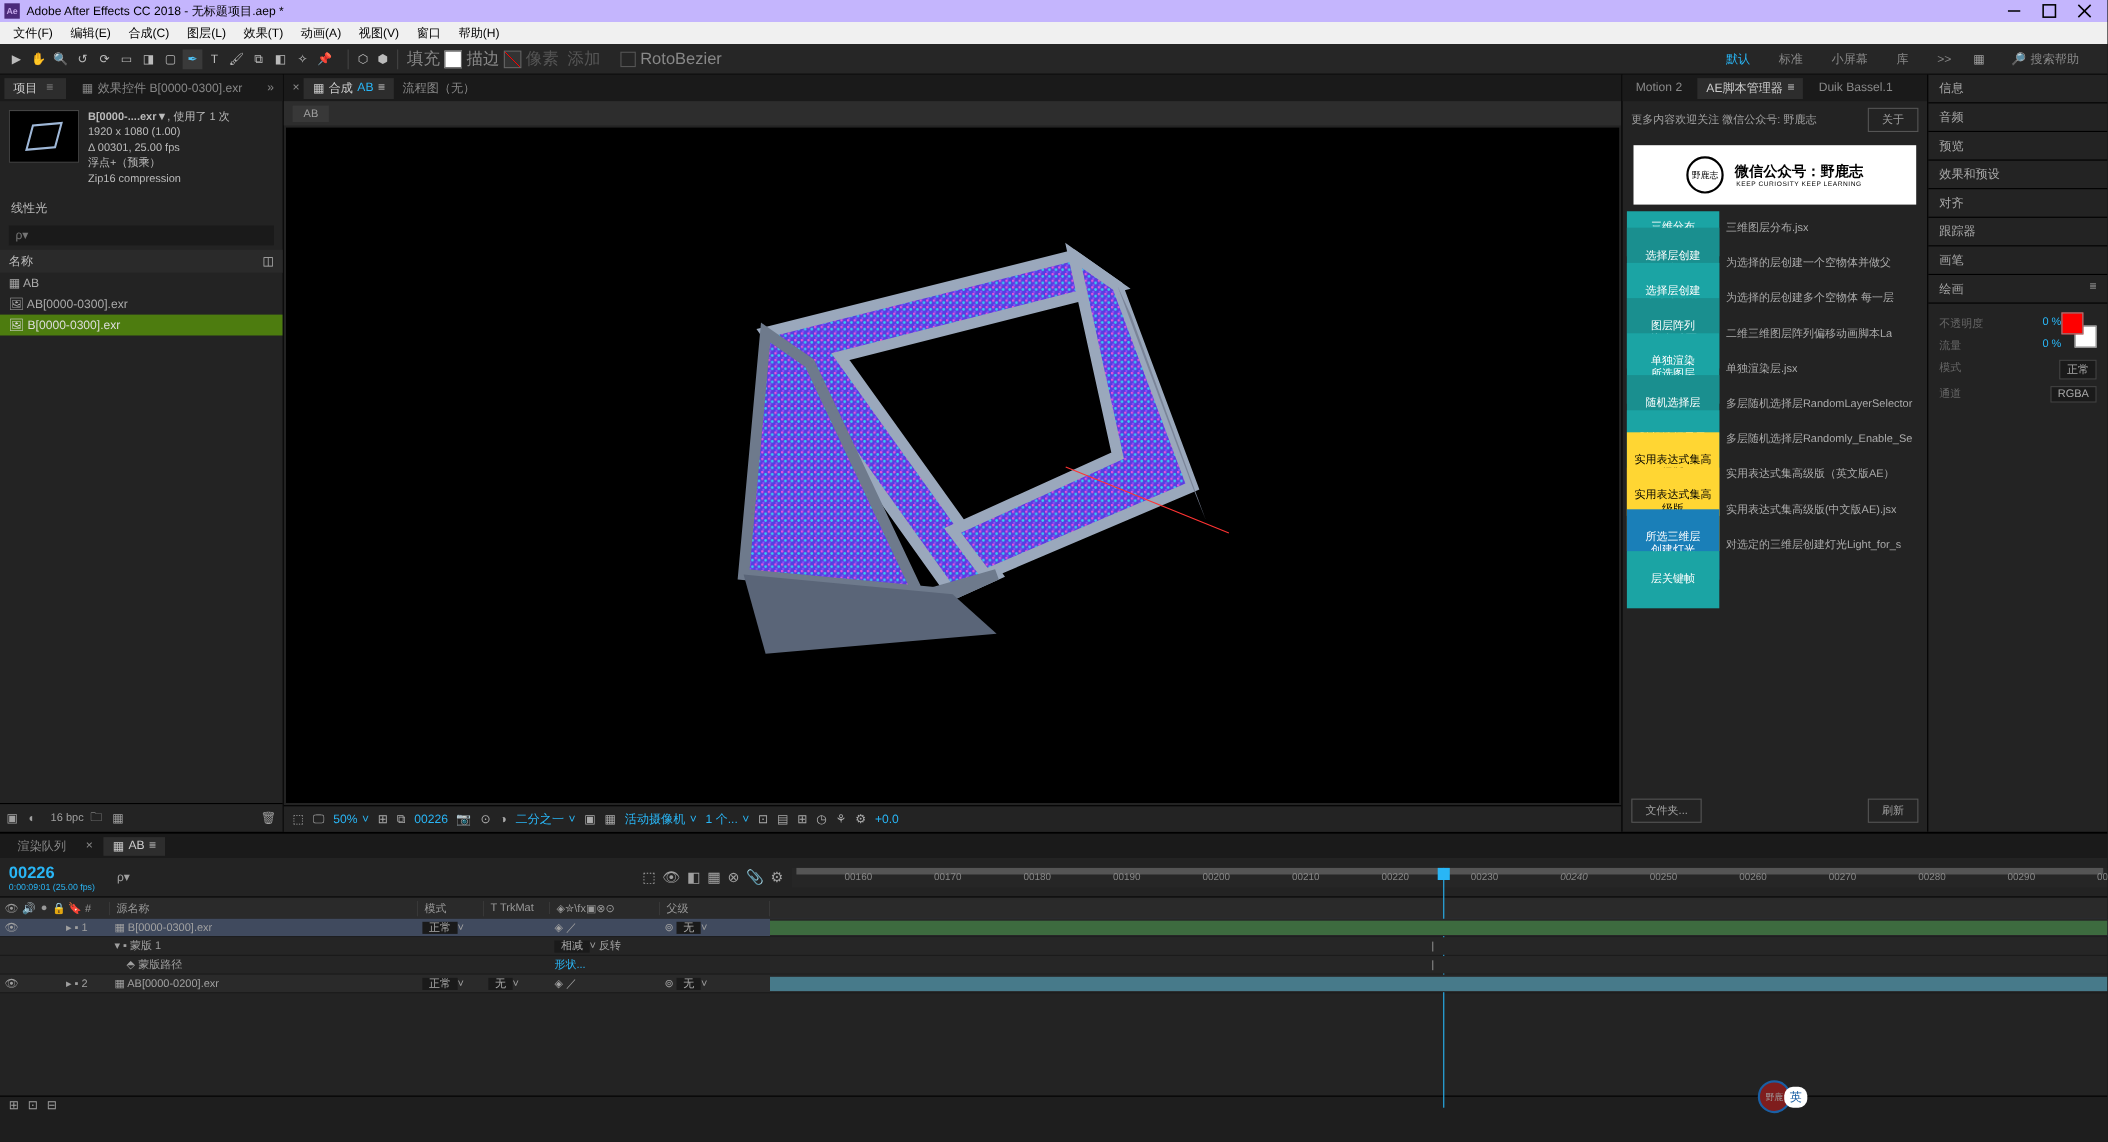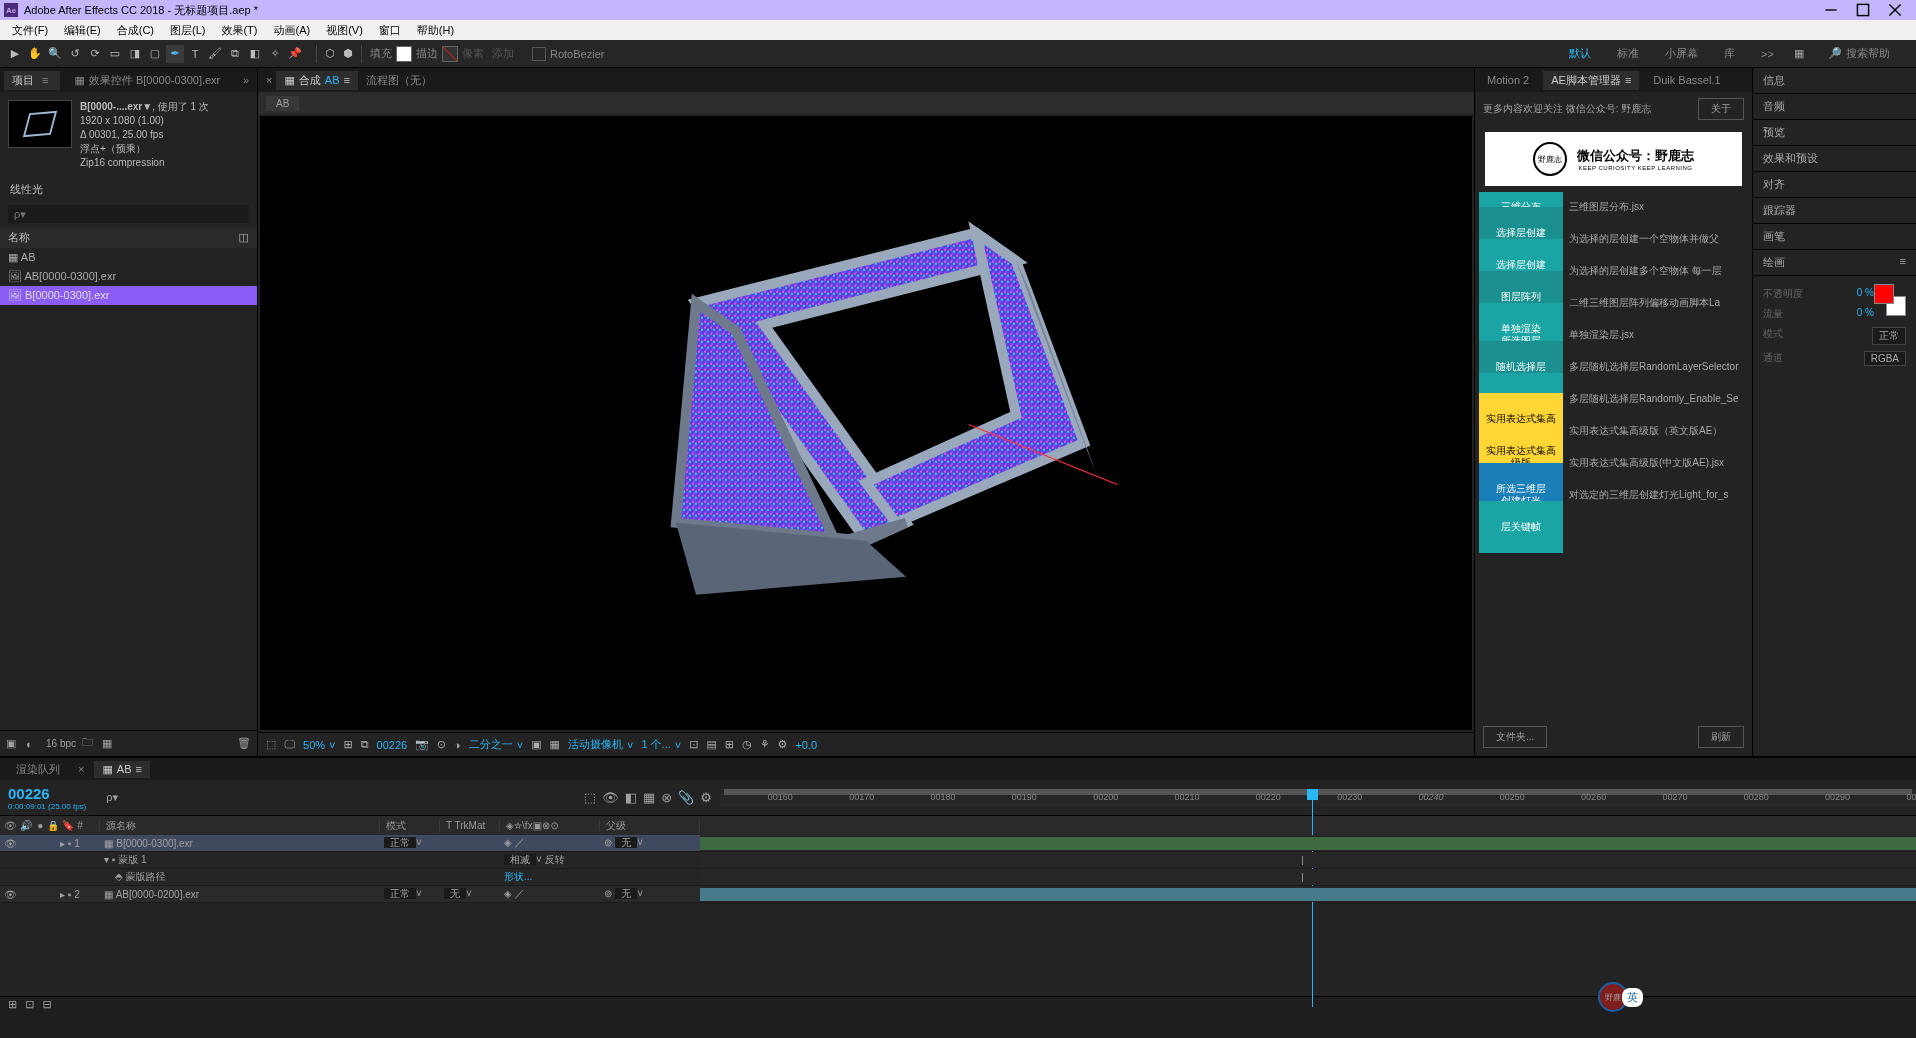--- a/index.html
+++ b/index.html
@@ -15,21 +15,21 @@
 
 .menubar { height: 20px; background: #f0f0f0; color: #000; display: flex; align-items: center; padding: 0 4px; font-size: 11px; }
 .menubar .menu-item { padding: 2px 8px; cursor: pointer; }
 
 
 .toolbar { height: 28px; background: #262626; display: flex; align-items: center; padding: 0 6px; border-bottom: 1px solid #000; }
 .tool-group { display: flex; gap: 2px; align-items: center; margin-right: 8px; }
 .tool-btn { width: 18px; height: 18px; display: flex; align-items: center; justify-content: center; cursor: pointer; color: #bbb; }
 .tool-btn.active { background: #3a3a3a; color: #4fc3f7; }
 .tool-sep { width: 1px; height: 18px; background: #444; margin: 0 4px; }
-.tool-label { color: #888; font-size: 11px; margin: 0 4px; }
+.tool-label { color: #888; font-size: 15px; margin: 0 4px; }
 .swatch { width: 16px; height: 16px; border: 1px solid #666; }
 .workspaces { margin-left: auto; display: flex; gap: 14px; align-items: center; padding-right: 20px; }
 .workspace-item { color: #888; cursor: pointer; padding: 2px 6px; }
 .workspace-item.active { color: #29b6f6; }
 .search-box { display: flex; align-items: center; gap: 4px; color: #888; margin-left: 10px; }
 
 
 .main-area { display: flex; height: 688px; background: #1e1e1e; }
 
 
@@ -42,21 +42,21 @@
 .thumbnail { width: 64px; height: 48px; background: #000; border: 1px solid #444; display: flex; align-items: center; justify-content: center; }
 .triangle-thumb { width: 28px; height: 24px; border: 2px solid #9fb8d8; transform: skew(-15deg,-5deg); }
 .project-meta { font-size: 10px; line-height: 14px; color: #bbb; }
 .project-meta .bold { font-weight: bold; }
 .effect-title { padding: 4px 10px; color: #bbb; }
 .search-row { padding: 4px 8px; }
 .search-row input { width: 100%; background: #1a1a1a; border: none; color: #aaa; padding: 3px 6px; font-size: 11px; }
 .col-header { padding: 3px 8px; background: #2a2a2a; color: #bbb; font-size: 11px; display: flex; align-items: center; }
 .project-tree { flex: 1; overflow: auto; }
 .tree-item { padding: 3px 8px; display: flex; align-items: center; gap: 4px; font-size: 11px; cursor: pointer; color: #aaa; }
-.tree-item.selected { background: #8b5cf6; color: #ddd; }
+.tree-item.selected { background: #4d7c0f; color: #ddd; }
 .project-footer { height: 26px; display: flex; align-items: center; gap: 6px; padding: 0 6px; border-top: 1px solid #000; }
 .footer-icon { width: 14px; cursor: pointer; }
 
 
 .comp-panel { flex: 1; background: #232323; display: flex; flex-direction: column; }
 .comp-tabs { height: 24px; display: flex; align-items: center; background: #1a1a1a; padding: 0 4px; }
 .comp-subtabs { height: 22px; background: #2d2d2d; display: flex; align-items: center; padding: 0 8px; }
 .comp-subtab { padding: 2px 10px; font-size: 10px; background: #383838; cursor: pointer; }
 .viewport { flex: 1; background: #000; position: relative; margin: 2px; }
 .penrose { position: absolute; left: 50%; top: 50%; transform: translate(-50%,-52%); }

